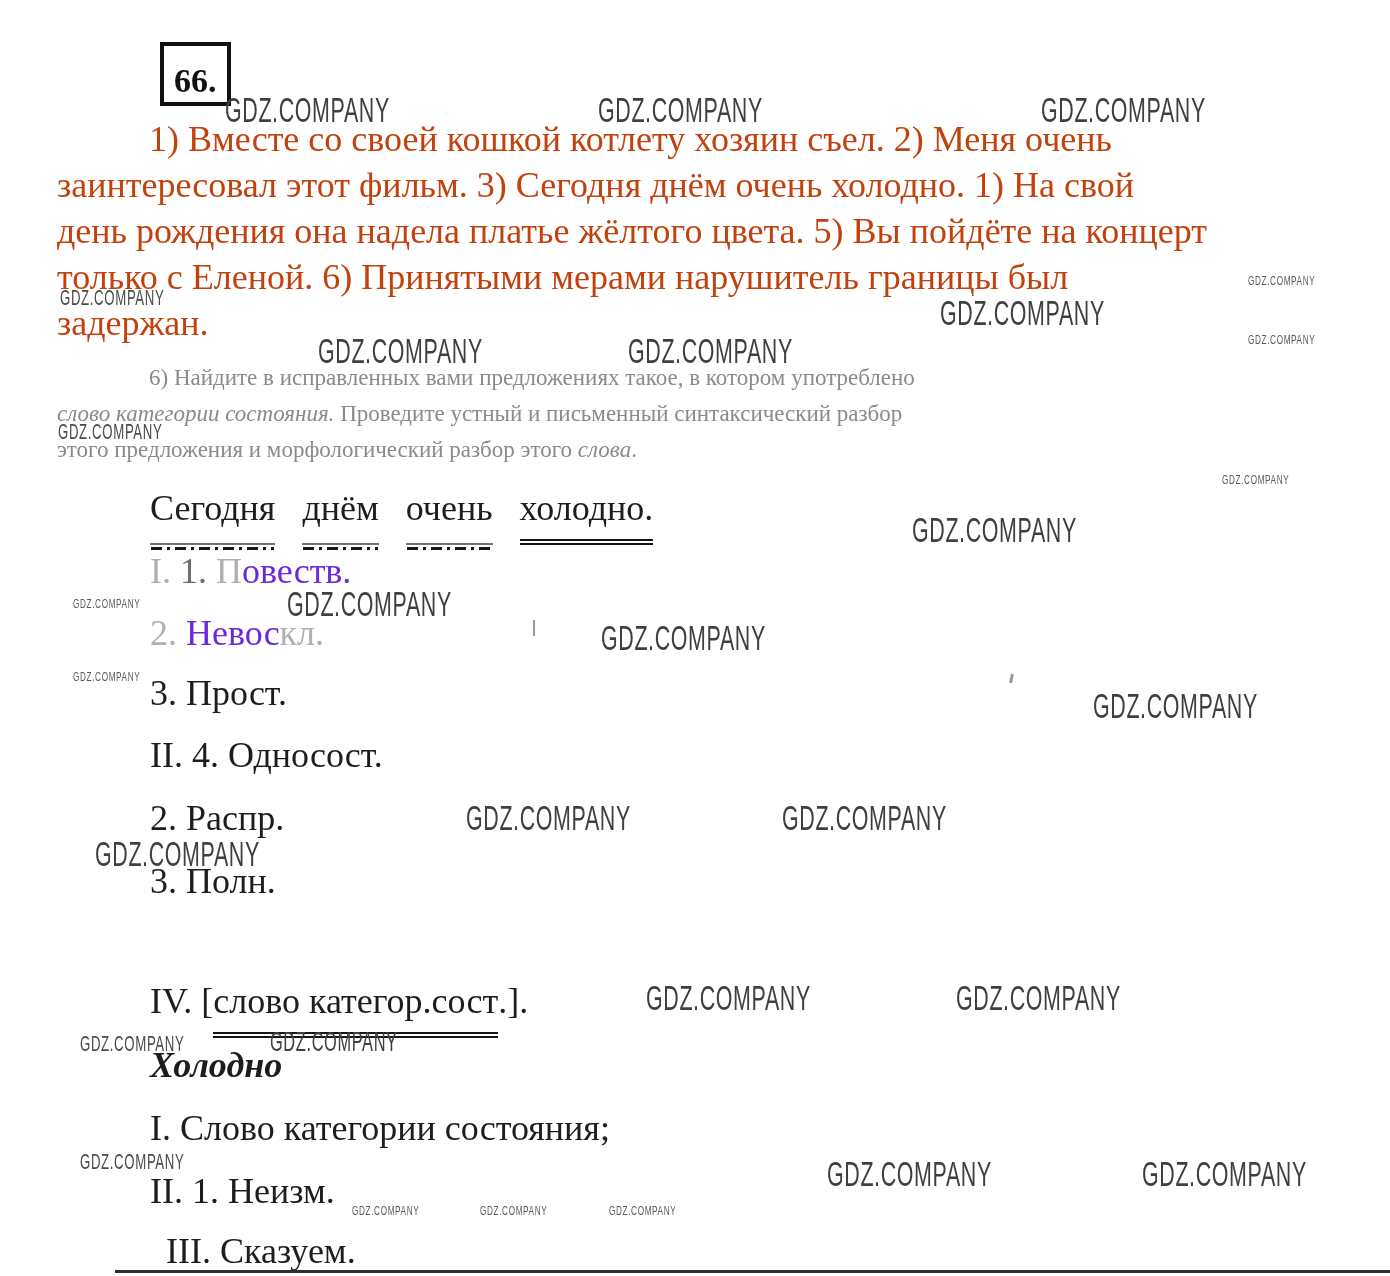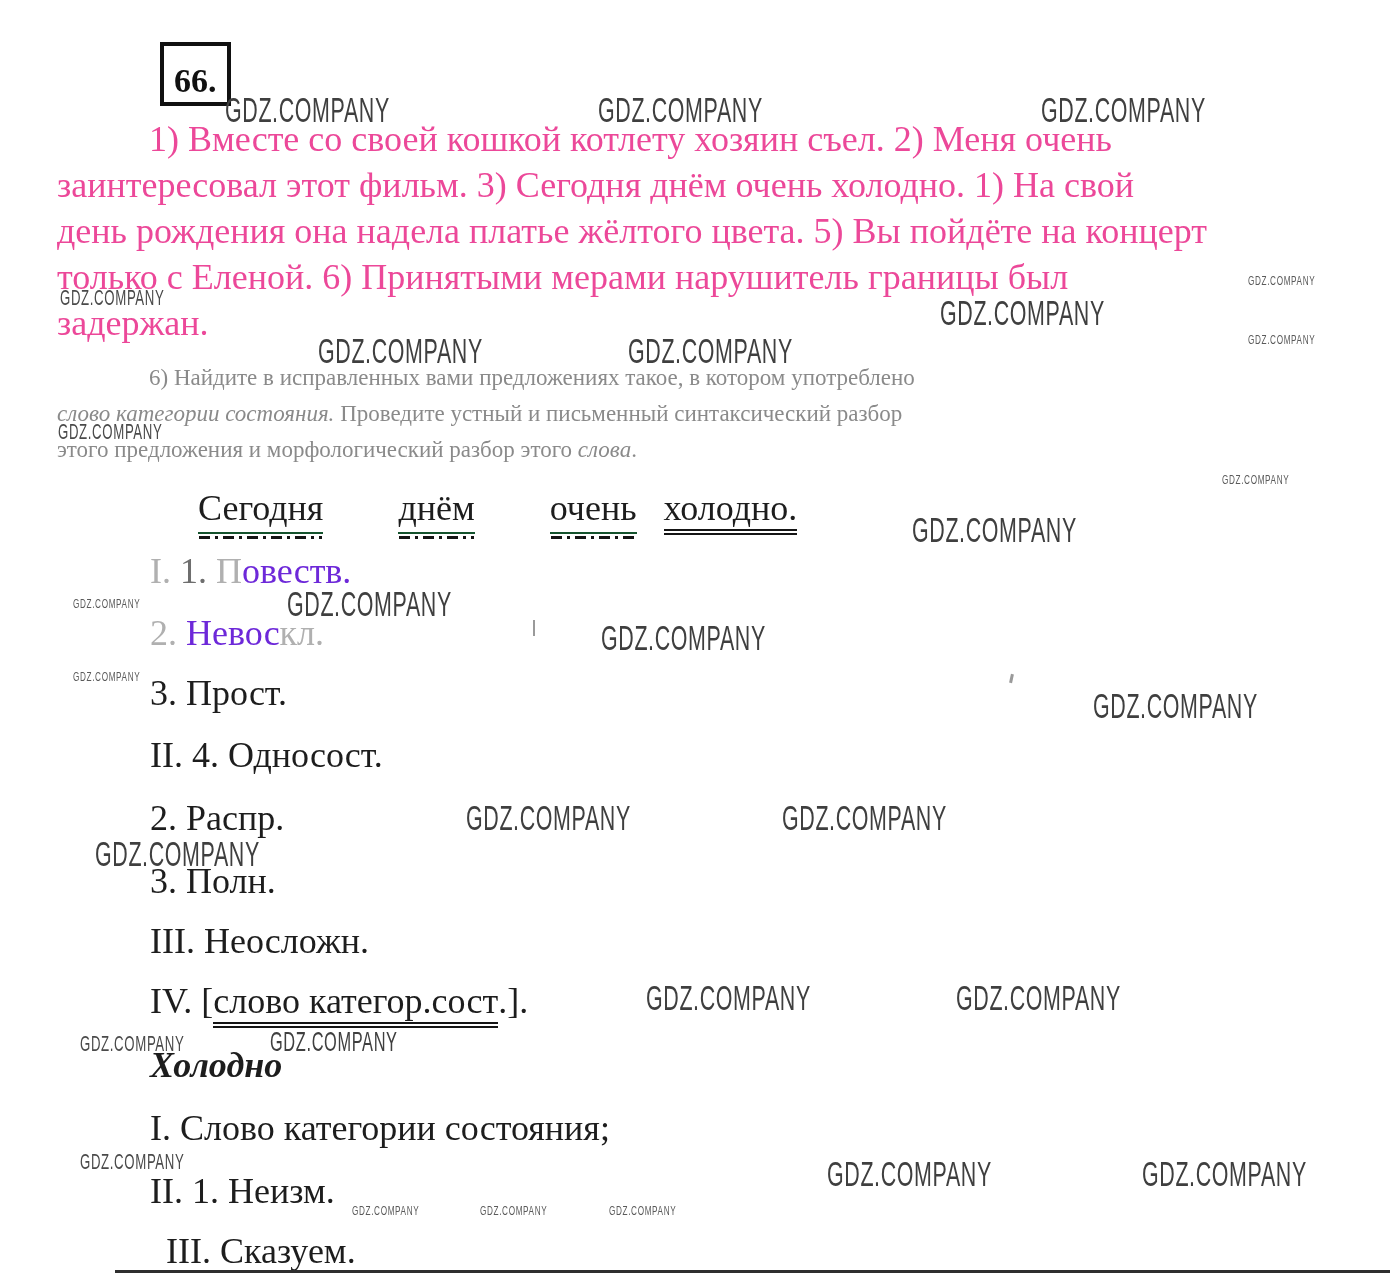--- a/index.html
+++ b/index.html
@@ -12,44 +12,44 @@
   .numbox{
     position:absolute;left:160px;top:42px;
     border:4px solid #111;padding:16px 10px 2px 10px;
     font-weight:bold;font-size:34px;line-height:38px;color:#111;
     font-family:"Liberation Serif", serif;
   }
 
   
   .para{
     position:absolute;left:57px;top:116px;width:1262px;
-    font-size:36px;line-height:46px;color:#ec4899;
+    font-size:36px;line-height:46px;color:#c2410c;
   }
   .para .ln{white-space:nowrap;}
   .para .ln.first{text-indent:92px;}
 
   
   .task{
     position:absolute;left:57px;top:360px;width:1250px;
     font-size:23px;line-height:36px;color:#8a8a8a;
   }
   .task .ln{white-space:nowrap;}
   .task .ln.first{text-indent:92px;}
   .it{font-style:italic;margin-top:24px;}
 
   
   .row{position:absolute;left:150px;font-size:36px;line-height:40px;white-space:nowrap;color:#1d1d1d;}
 
   
-  .u-adv{border-bottom:2px solid #14532d;padding-bottom:4px;position:relative;display:inline-block;line-height:1.05;margin-left:48px;}
+  .u-adv{border-bottom:2px solid #737373;padding-bottom:15px;position:relative;display:inline-block;line-height:1.05;}
   .u-adv::after{
     content:"";position:absolute;left:1px;right:1px;bottom:-7px;height:3px;
     background-image:repeating-linear-gradient(to right,#151515 0 11px,transparent 11px 16px,#151515 16px 19px,transparent 19px 24px);
   }
-  .u-dbl{border-bottom:2px solid #151515;padding-bottom:1px;position:relative;display:inline-block;line-height:1.05;}
+  .u-dbl{border-bottom:2px solid #151515;padding-bottom:11px;position:relative;display:inline-block;line-height:1.05;}
   .u-dbl::after{content:"";position:absolute;left:0;right:0;bottom:-6px;height:2px;background:#151515;}
 
   
   .sh-l{color:#b0b0b0;}
   .sh-m{color:#6e6e6e;}
   .sh-d{color:#6d28d9;}
 
   .bolditalic{font-weight:bold;font-style:italic;}
 
   
@@ -102,21 +102,20 @@
   </div>
 
   <div class="row" style="top:551px;"><span class="sh-l">I.</span><span class="sh-m"> 1. </span><span class="sh-l">П</span><span class="sh-d">овеств.</span></div>
 
   <div class="row" style="top:613px;"><span class="sh-l">2. </span><span class="sh-d">Невос</span><span class="sh-l">кл.</span></div>
 
   <div class="row" style="top:673px;">3. Прост.</div>
   <div class="row" style="top:735px;">II. 4. Односост.</div>
   <div class="row" style="top:798px;">2. Распр.</div>
   <div class="row" style="top:861px;">3. Полн.</div>
-  <div class="row" style="top:921px;">III. Неосложн.</div>
 
   <div class="row" style="top:981px;"><span>IV. [</span><span class="u-dbl">слово категор.сост</span><span>.].</span></div>
 
   <div class="row bolditalic" style="top:1045px;">Холодно</div>
   <div class="row" style="top:1108px;">I. Слово категории состояния;</div>
   <div class="row" style="top:1171px;">II. 1. Неизм.</div>
   <div class="row" style="top:1231px;margin-left:16px;">III. Сказуем.</div>
 
   <div class="tick" style="left:533px;top:620px;width:2px;height:16px;"></div>
   <div class="tick" style="left:1010px;top:674px;width:3px;height:9px;transform:rotate(12deg);"></div>

